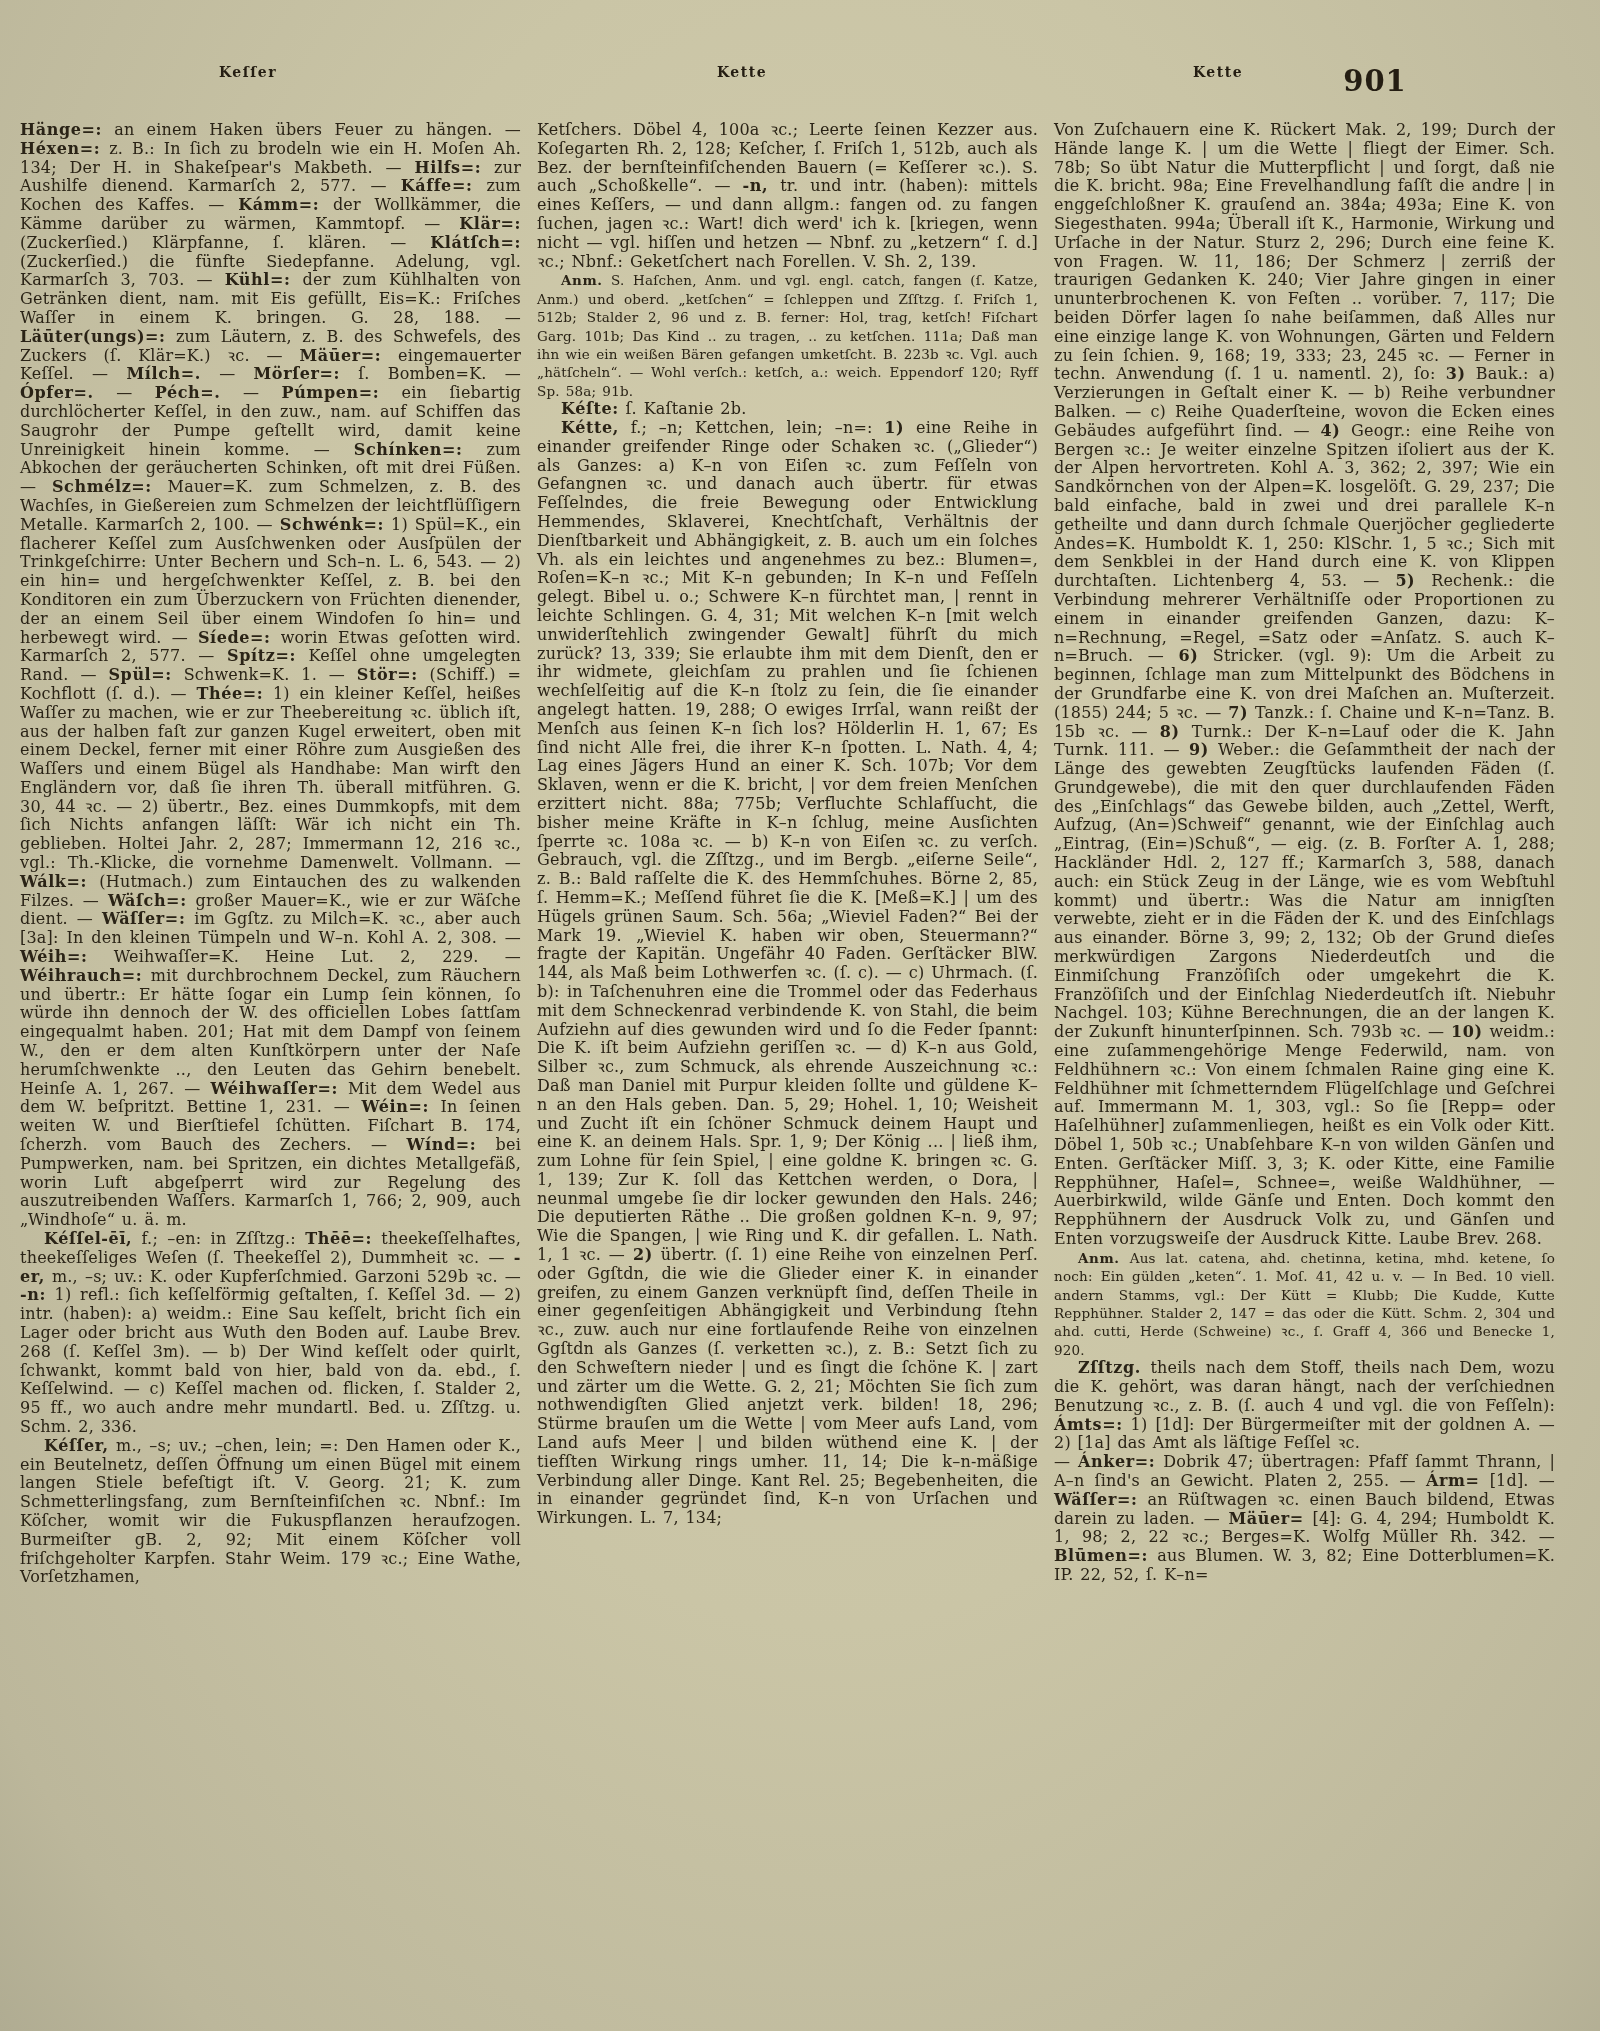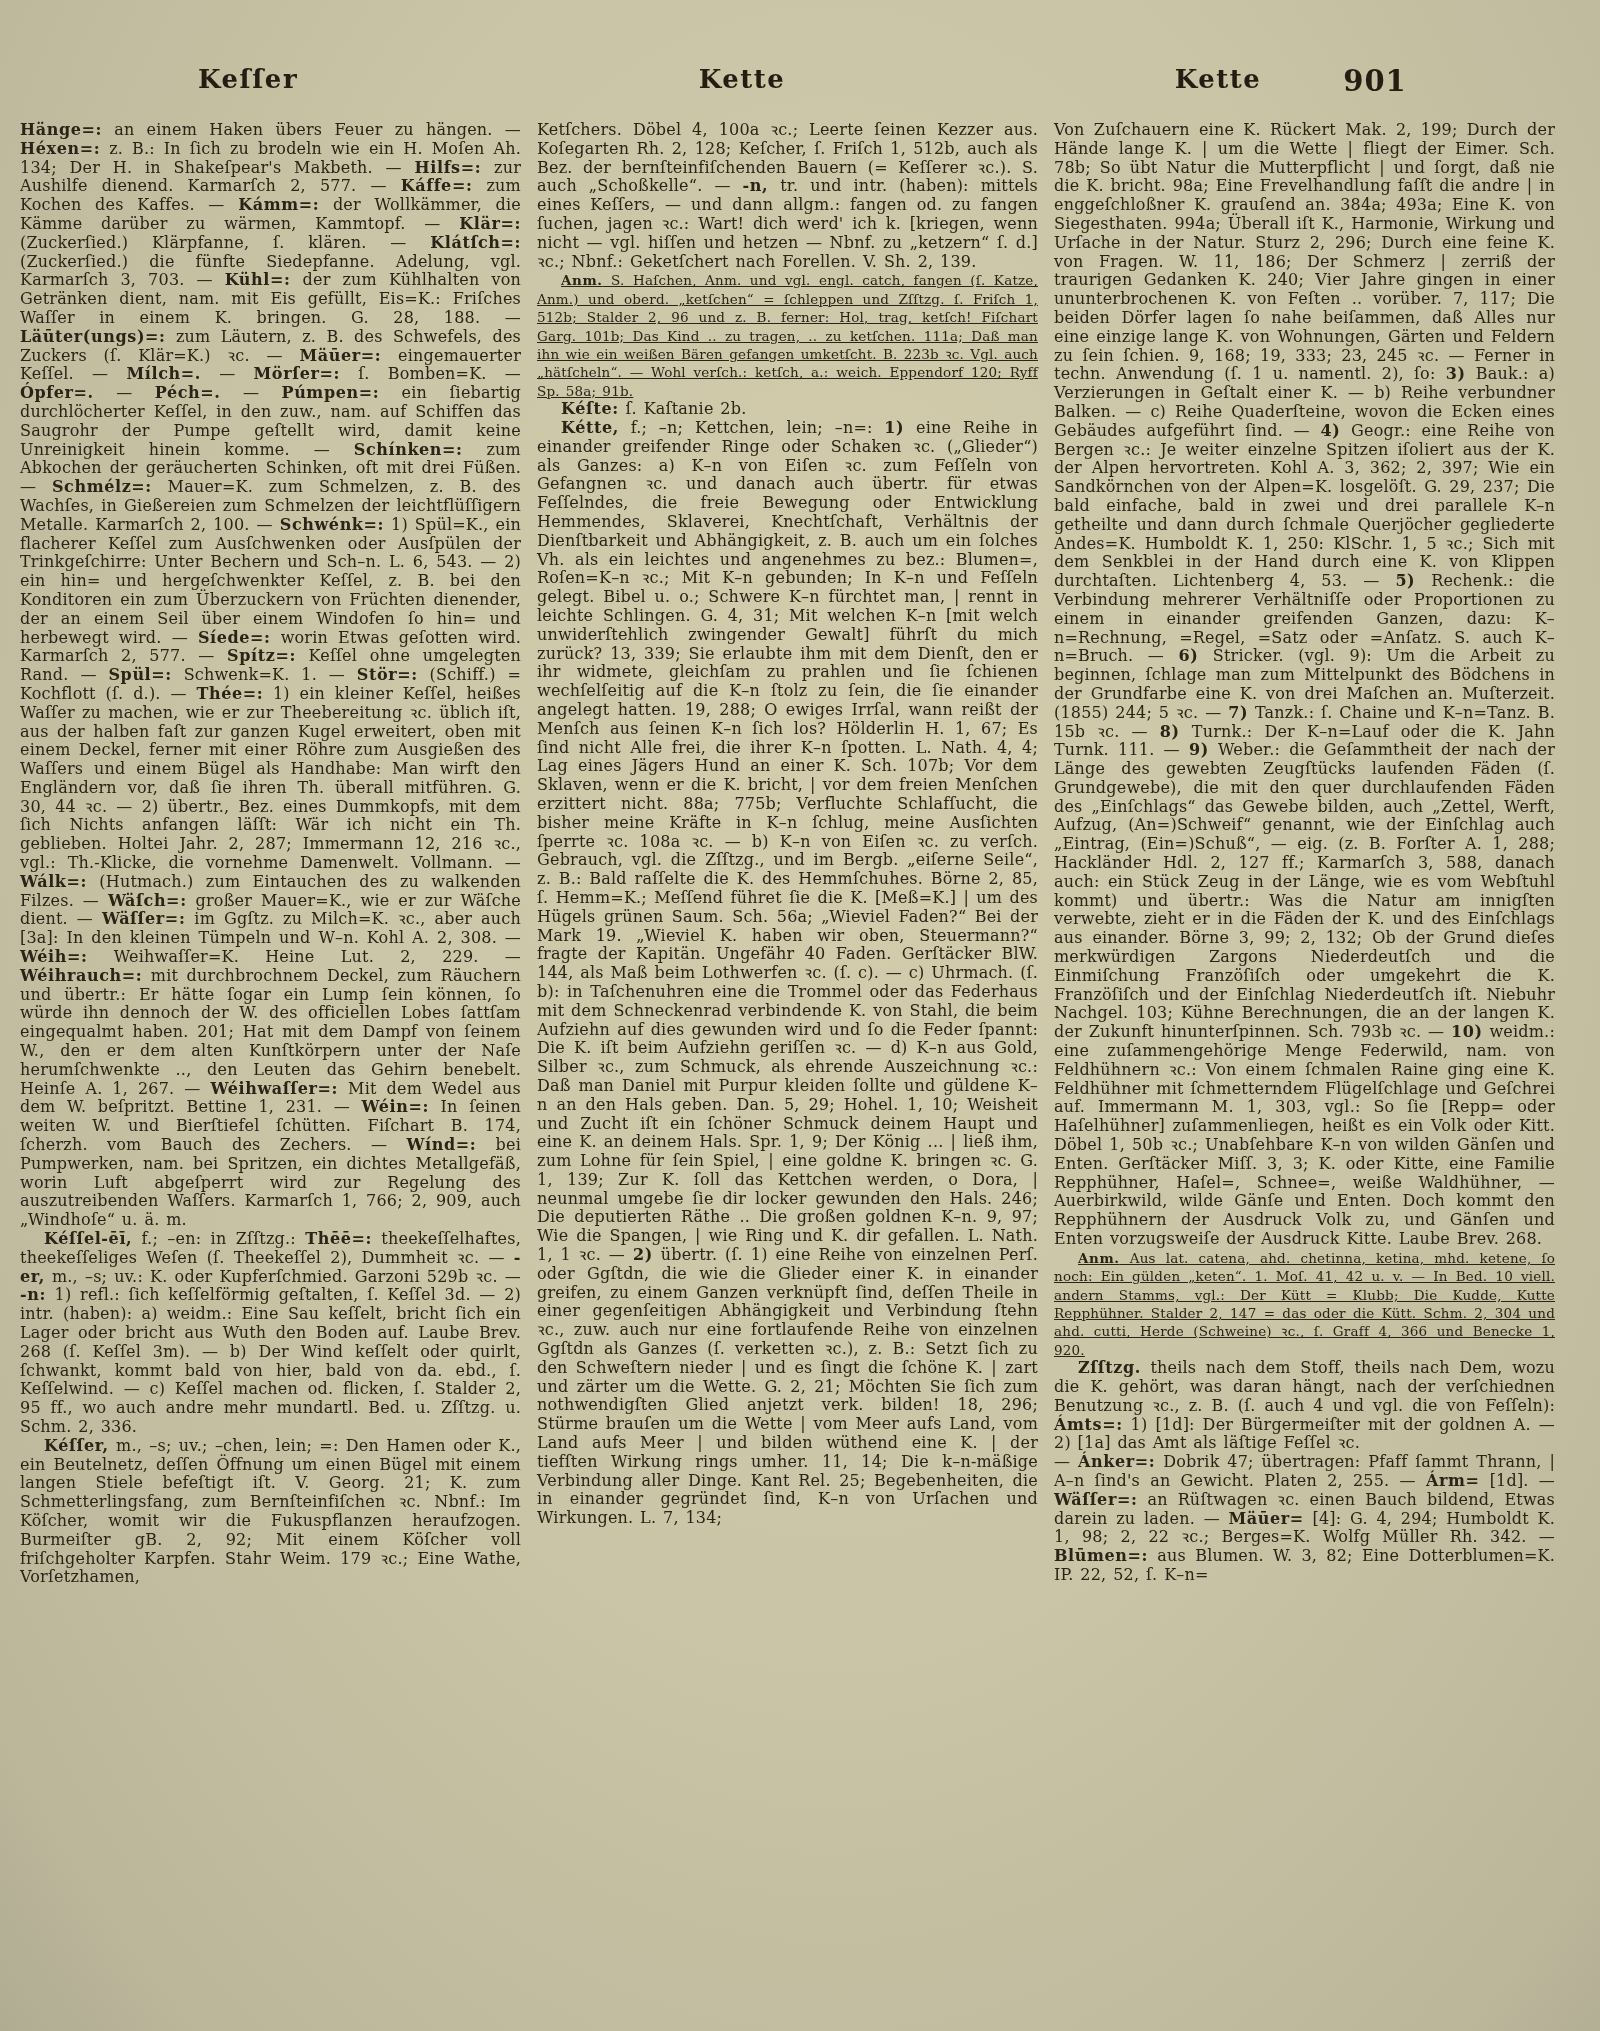--- a/index.html
+++ b/index.html
@@ -6,40 +6,40 @@
   body{width:1600px;height:2031px;overflow:hidden;}
   .page{
     position:relative;width:1600px;height:2031px;
     background:radial-gradient(ellipse at 52% 38%, #d3cdae 0%, #cac5a6 48%, #bcb79b 88%, #b0ac92 100%);
     font-family:"DejaVu Serif","Liberation Serif",serif;
     color:#2a2316;
     -webkit-font-smoothing:antialiased;
   }
   .runhead-item{
     position:absolute;top:64px;height:28px;
-    font-weight:bold;font-size:26px;letter-spacing:1.5px;
+    font-weight:bold;font-size:14px;letter-spacing:1.5px;
     text-align:center;color:#241d12;
   }
   .rh-left{left:118px;width:260px;}
   .rh-mid{left:612px;width:260px;}
   .rh-right{left:1088px;width:260px;}
   .rh-page{left:1310px;width:130px;letter-spacing:1px;font-size:29px;}
   .columns{
     position:absolute;top:121px;left:20px;width:1536px;
     display:flex;gap:16px;align-items:flex-start;
   }
   .col{
     width:501px;flex:0 0 501px;
     text-align:justify;
     font-size:16px;line-height:18.8px;
     letter-spacing:0.2px;word-spacing:1.5px;
   }
   .col p{margin:0;padding:0;}
   .col p.indent{text-indent:24px;}
-  .col p.small{font-size:13.5px;line-height:18.4px;text-decoration:underline;}
+  .col p.small{font-size:13.5px;line-height:18.4px;}
   .col b{font-weight:bold;letter-spacing:0.6px;}
 </style>
 </head>
 <body>
 
 <div class="page">
   <div class="runhead-item rh-left">Keſſer</div>
   <div class="runhead-item rh-mid">Kette</div>
   <div class="runhead-item rh-right">Kette</div>
   <div class="runhead-item rh-page">901</div>

